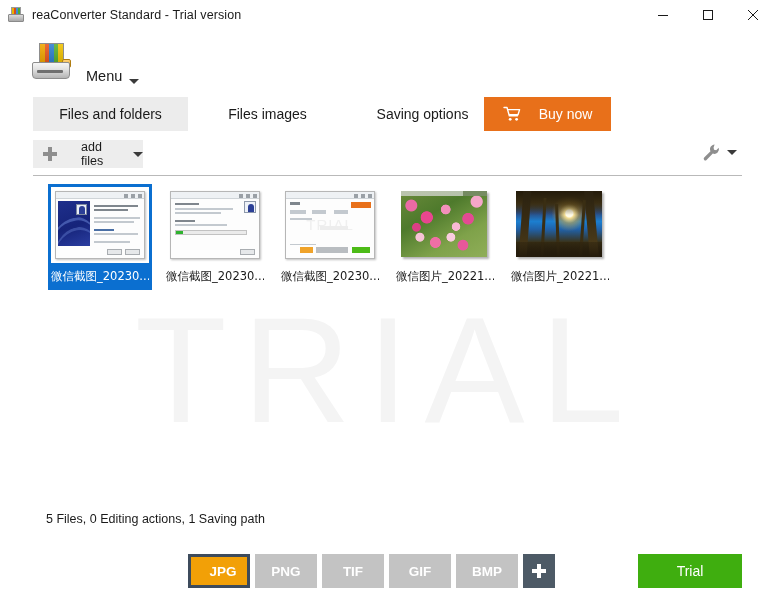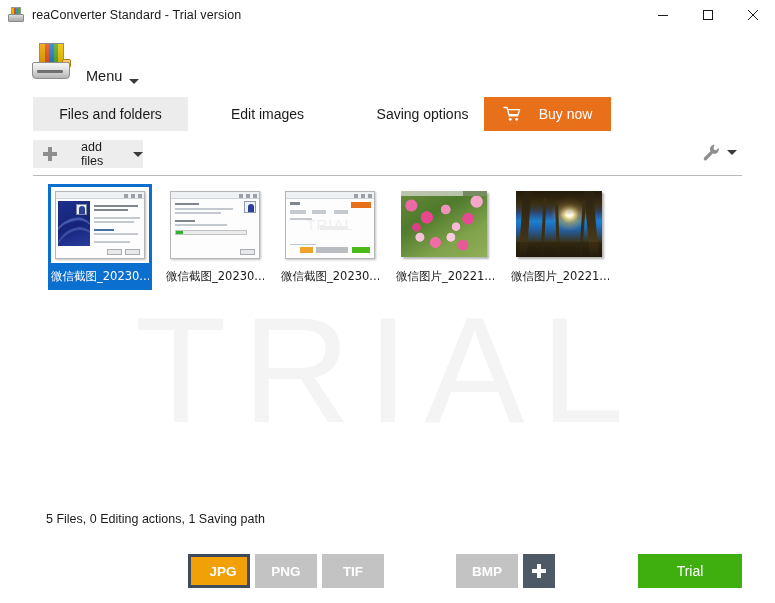--- a/index.html
+++ b/index.html
@@ -493,21 +493,21 @@
       <span class="label">Menu</span>
       <span class="caret"></span>
     </div>
   </div>
 
   <div class="tabsrow">
     <div class="tab active" style="left:33px; width:155px;">
       <span>Files and folders</span>
     </div>
     <div class="tab" style="left:205px; width:125px;">
-      <span>Edit images</span>
+      <span>Files images</span>
     </div>
     <div class="tab" style="left:355px; width:135px;">
       <span>Saving options</span>
     </div>
 
     <div class="buynow">
       <svg width="18" height="16" viewBox="0 0 18 16">
         <path d="M1 1.5 h3 l2.3 8.2 h8.2" fill="none" stroke="#ffffff" stroke-width="1.4" stroke-linecap="round" stroke-linejoin="round"></path>
         <path d="M4.6 3.6 h12 l-1.6 5.2 h-9" fill="none" stroke="#ffffff" stroke-width="1.4" stroke-linejoin="round"></path>
         <circle cx="7.2" cy="13.3" r="1.4" fill="#ffffff"></circle>
@@ -640,20 +640,23 @@
 
     <div class="fmtbtn active" style="left:188px;">
       <span>JPG</span>
     </div>
     <div class="fmtbtn" style="left:255px;">
       <span>PNG</span>
     </div>
     <div class="fmtbtn" style="left:322px;">
       <span>TIF</span>
     </div>
+    <div class="fmtbtn" style="left:389px;">
+      <span>GIF</span>
+    </div>
     <div class="fmtbtn" style="left:456px;">
       <span>BMP</span>
     </div>
     <div class="addfmt" style="left:523px;">
       <span class="plus-white"></span>
     </div>
 
     <div class="startbtn">
       <span>Trial</span>
     </div>

